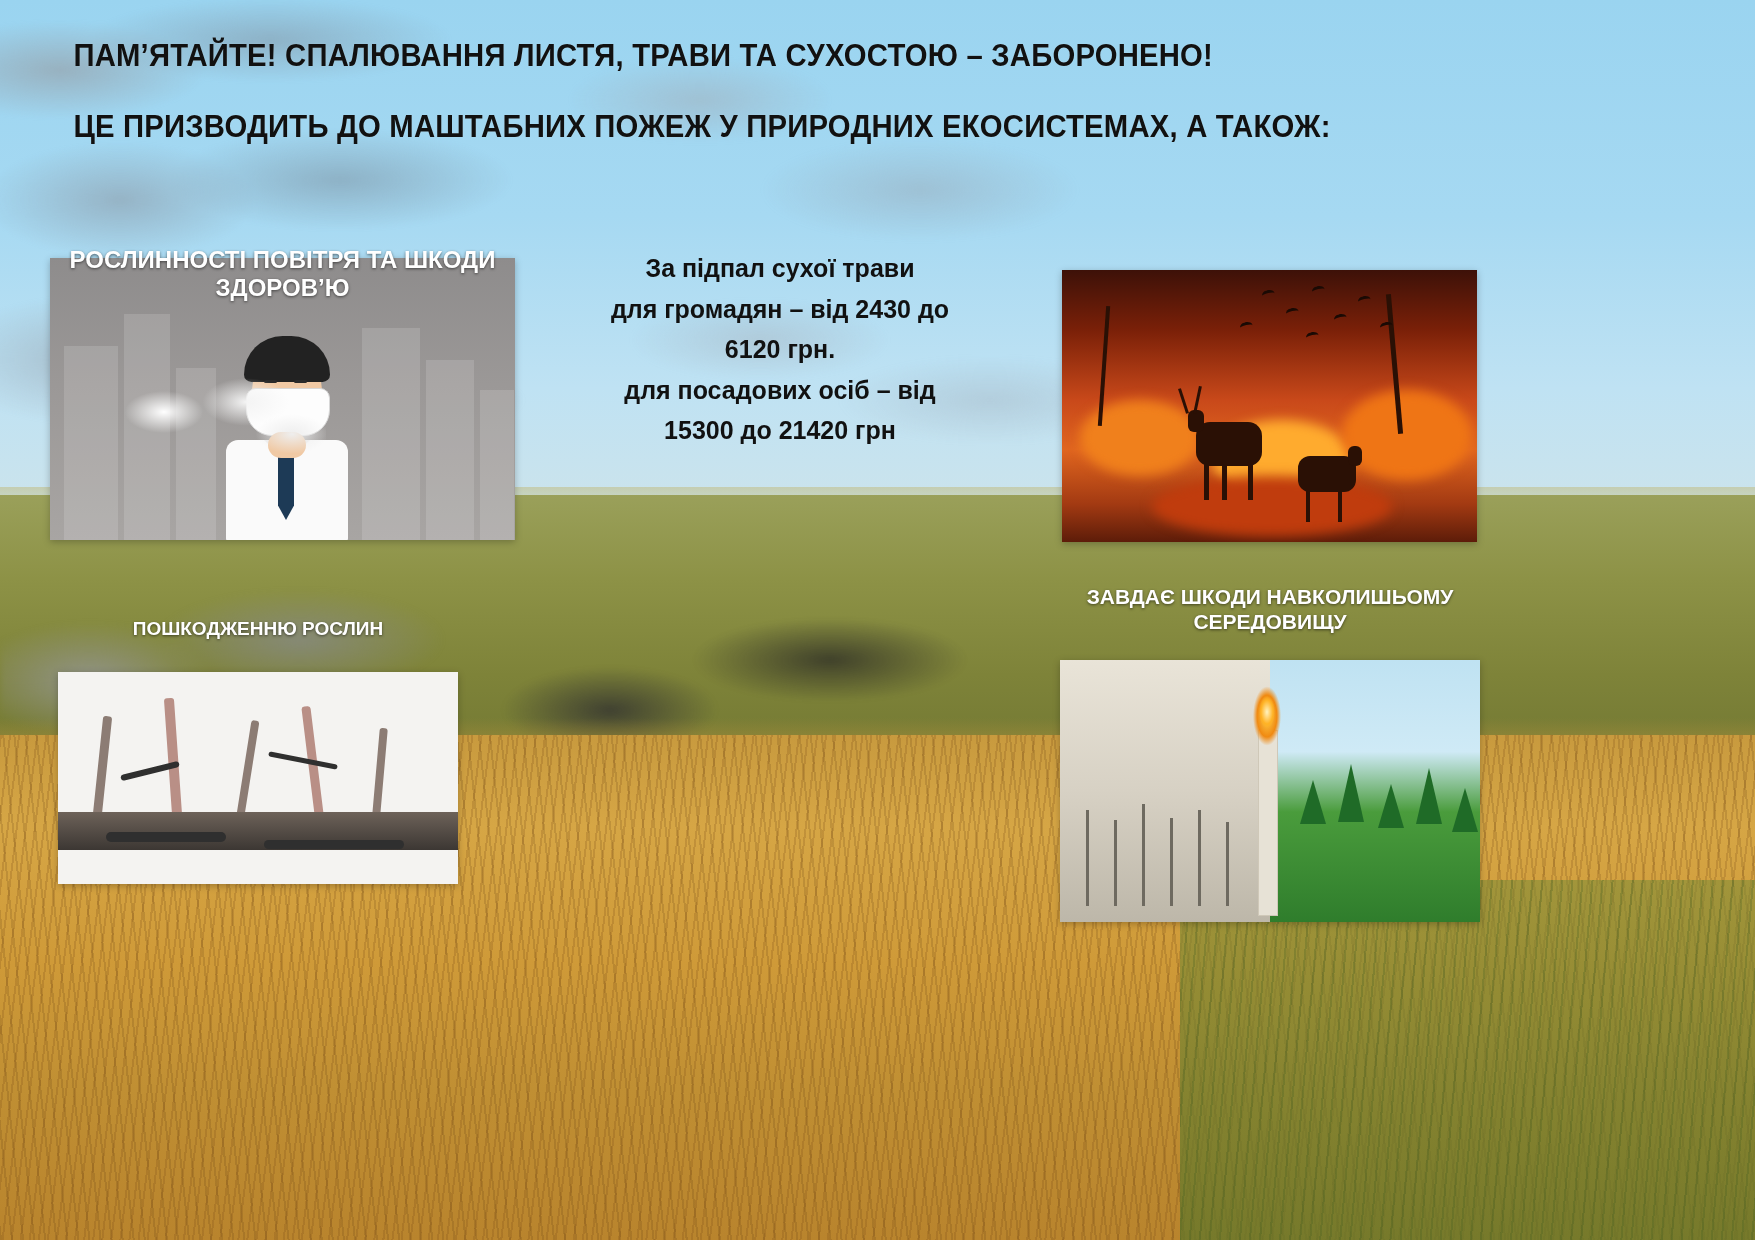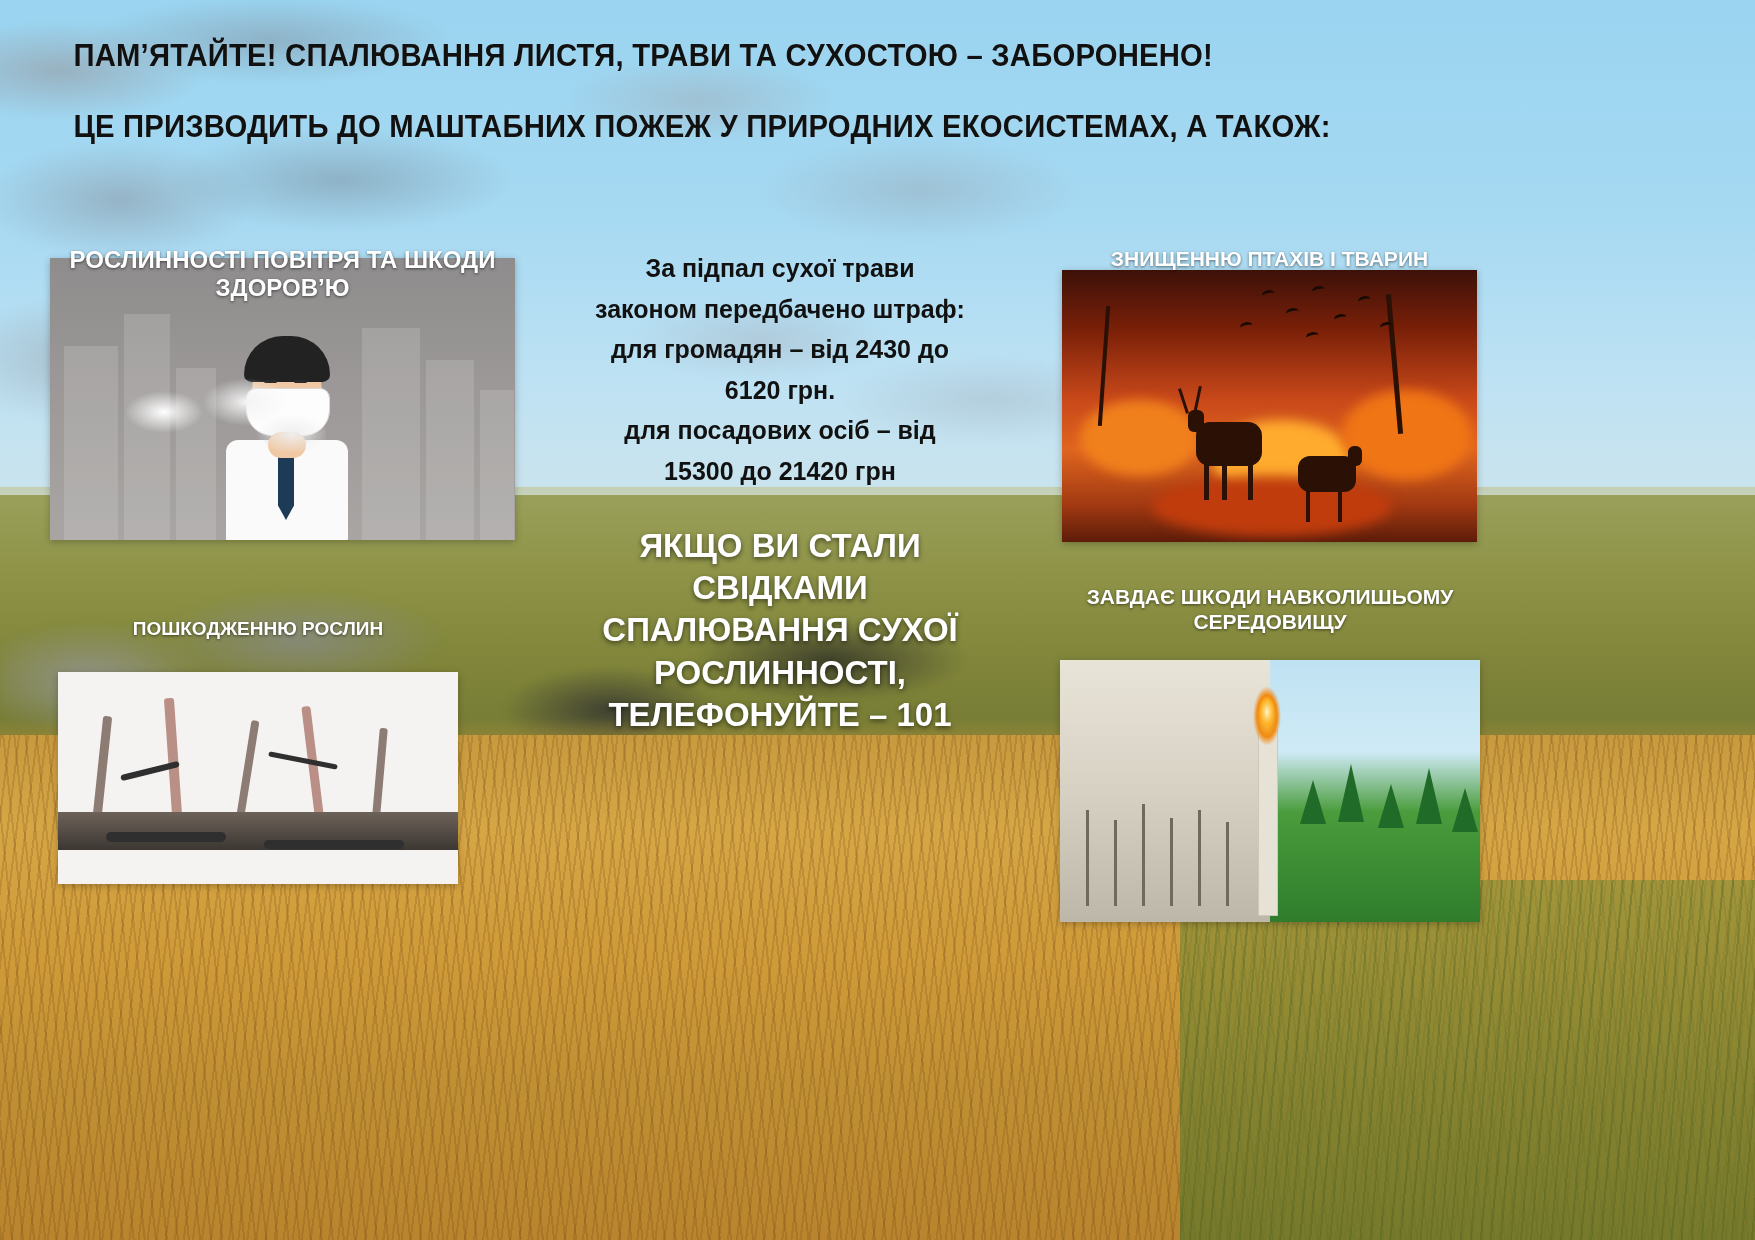--- a/index.html
+++ b/index.html
@@ -261,21 +261,20 @@
 
     <div class="bird" style="left:200px;top:20px;"></div>
     <div class="bird" style="left:224px;top:38px;"></div>
     <div class="bird" style="left:250px;top:16px;"></div>
     <div class="bird" style="left:272px;top:44px;"></div>
     <div class="bird" style="left:296px;top:26px;"></div>
     <div class="bird" style="left:318px;top:52px;"></div>
     <div class="bird" style="left:178px;top:52px;"></div>
     <div class="bird" style="left:244px;top:62px;"></div>
   </div>
-  <div class="card-label" id="label-animals">ЗНИЩЕННЮ ПТАХІВ І ТВАРИН</div>
 
   <div class="card" id="card-plants">
     <div class="debris" style="left:40px;top:44px;width:9px;height:100px;transform:rotate(6deg);"></div>
     <div class="debris-pink" style="left:110px;top:26px;width:10px;height:118px;transform:rotate(-4deg);"></div>
     <div class="debris" style="left:186px;top:48px;width:8px;height:96px;transform:rotate(9deg);"></div>
     <div class="debris-pink" style="left:250px;top:34px;width:9px;height:110px;transform:rotate(-7deg);"></div>
     <div class="debris" style="left:318px;top:56px;width:8px;height:88px;transform:rotate(5deg);"></div>
     <div class="debris-dark" style="left:62px;top:96px;width:60px;height:6px;transform:rotate(-14deg);"></div>
     <div class="debris-dark" style="left:210px;top:86px;width:70px;height:5px;transform:rotate(11deg);"></div>
     <div class="ash-band"></div>
@@ -302,29 +301,21 @@
     <div class="pine" style="left:392px;top:128px;"></div>
 
     <div class="match"></div>
     <div class="match-flame"></div>
     <div class="match-flame2"></div>
   </div>
   <div class="card-label" id="label-env">ЗАВДАЄ ШКОДИ НАВКОЛИШЬОМУ СЕРЕДОВИЩУ</div>
 
   <div class="fine-text">
     <div>За підпал сухої трави</div>
-    <div>законом передбачено штраф:</div>
     <div>для  громадян – від 2430 до</div>
     <div>6120 грн.</div>
     <div>для посадових осіб – від</div>
     <div>15300 до 21420 грн</div>
   </div>
 
-  <div class="call-text">
-    <div>ЯКЩО ВИ СТАЛИ</div>
-    <div>СВІДКАМИ</div>
-    <div>СПАЛЮВАННЯ СУХОЇ</div>
-    <div>РОСЛИННОСТІ,</div>
-    <div>ТЕЛЕФОНУЙТЕ – 101</div>
-  </div>
 
 
 </div>
 
 </body></html>

